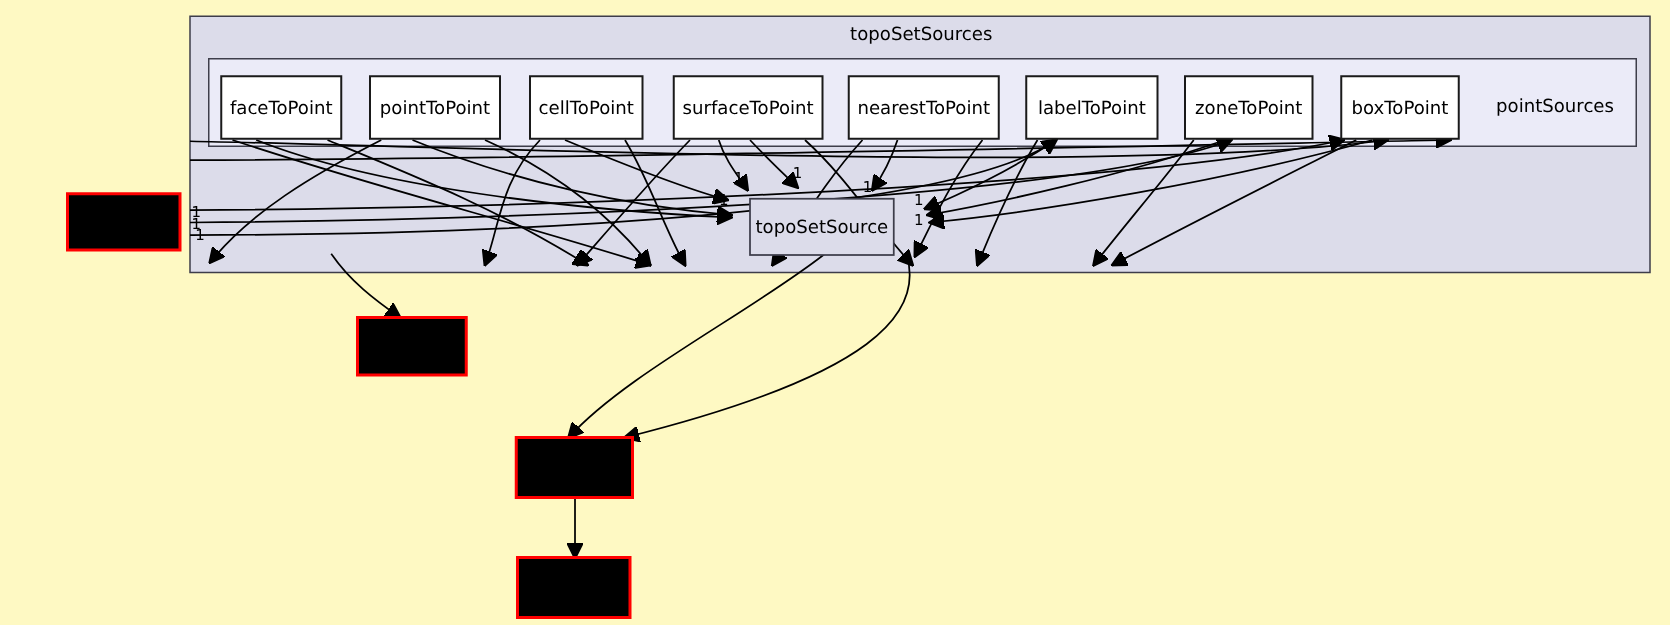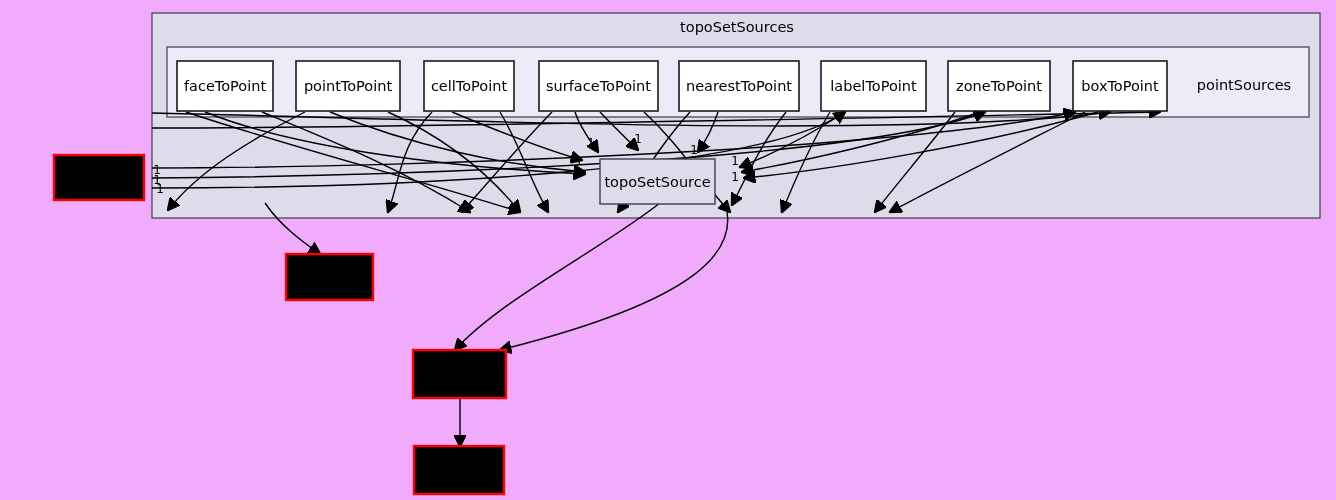--- a/index.html
+++ b/index.html
@@ -1,17 +1,17 @@
 <!DOCTYPE html>
 <html><head>
 <meta charset="utf-8">
 <title>topoSetSources pointSources graph</title>
 <style>
   html,body{margin:0;padding:0;background:#000;}
-  #stage{position:relative;width:1336px;height:500px;background:#f0abfc;overflow:hidden;
+  #stage{position:relative;width:1336px;height:500px;background:#fef9c3;overflow:hidden;
          font-family:"DejaVu Sans", sans-serif;}
   #stage svg{position:absolute;left:0;top:0;}
   .clusterOuter{fill:#dcdcea;stroke:#3d3d4a;stroke-width:1.2;}
   .clusterInner{fill:#ebebf8;stroke:#3d3d4a;stroke-width:1.2;}
   .nodebox{fill:#ffffff;stroke:#1a1a1a;stroke-width:1.6;}
   .nodeboxGray{fill:#dcdcea;stroke:#3d3d4a;stroke-width:1.4;}
   .redbox{fill:#000000;stroke:#ff0000;stroke-width:2.4;}
   .edge{fill:none;stroke:#000000;stroke-width:1.4;}
   .arrowfill{fill:#000000;stroke:#000000;stroke-width:1;}
   text{font-family:"DejaVu Sans", sans-serif;fill:#000000;}

